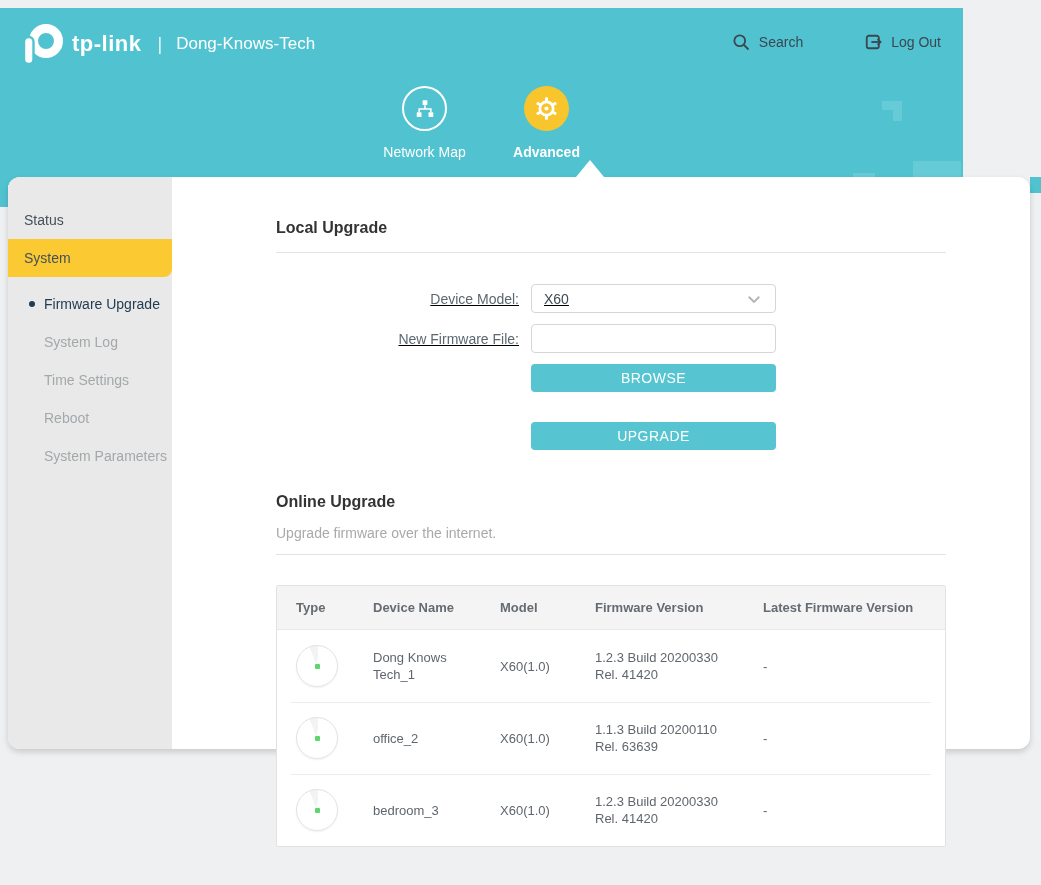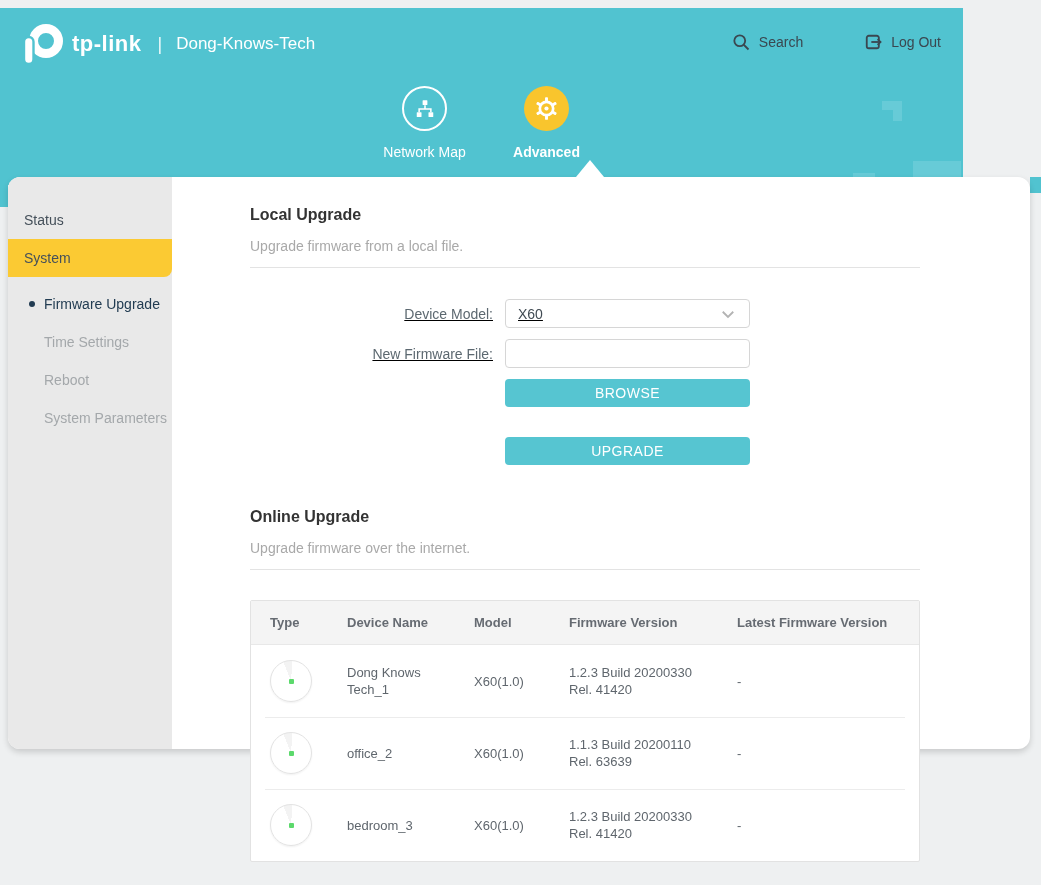--- a/index.html
+++ b/index.html
@@ -44,21 +44,21 @@
     padding-left:16px; cursor:pointer; }
   .side-item.selected { background:#fbca33; border-radius:0 0 8px 0; }
   .submenu { margin-top:8px; }
   .sub-item { height:38px; line-height:38px; font-size:14px; color:#a4a8ab;
     padding-left:36px; cursor:pointer; position:relative; }
   .sub-item.active { color:#223c52; }
   .bullet { position:absolute; left:21px; top:16px; width:6px; height:6px;
     border-radius:50%; background:#223c52; }
 
   
-  .content { position:absolute; left:242px; top:0; width:670px; padding-top:28px; }
+  .content { position:absolute; left:268px; top:0; width:670px; padding-top:41px; }
   .section-title { font-size:16px; font-weight:bold; color:#333; line-height:20px; }
   .section-sub { margin-top:14px; font-size:14px; color:#a9a9a9; line-height:14px; }
   .divider { margin-top:14px; height:1px; background:#e3e3e3; }
 
   .form { margin-top:31px; }
   .form-row { display:flex; align-items:center; height:29px; margin-bottom:11px;text-decoration:underline; }
   .form-label { width:255px; padding-right:12px; text-align:right; font-size:14px; color:#5c6870; }
   .select-box { width:245px; height:29px; border:1px solid #d6d6d6; border-radius:4px;
     display:flex; align-items:center; justify-content:space-between;
     padding:0 12px; cursor:pointer; background:#fff; }
@@ -171,30 +171,30 @@
 <div class="panel">
 
   <div class="sidebar">
     <div class="side-item">Status</div>
     <div class="side-item selected">System</div>
     <div class="submenu">
       <div class="sub-item active">
         <span class="bullet"></span>
         <span>Firmware Upgrade</span>
       </div>
+      <div class="sub-item">System Log</div>
       <div class="sub-item">Time Settings</div>
       <div class="sub-item">Reboot</div>
       <div class="sub-item">System Parameters</div>
     </div>
   </div>
 
   <div class="content">
 
     <div class="section-title">Local Upgrade</div>
-    <div class="section-sub">Upgrade firmware from a local file.</div>
     <div class="divider"></div>
 
     <div class="form">
       <div class="form-row">
         <div class="form-label">Device Model:</div>
         <div class="select-box">
           <span class="select-value">X60</span>
           <svg width="18" height="18" viewBox="0 0 24 24" fill="none" stroke="#b3b3b3" stroke-width="2.4">
             <path d="M5 9 l7 7 7-7"></path>
           </svg>

